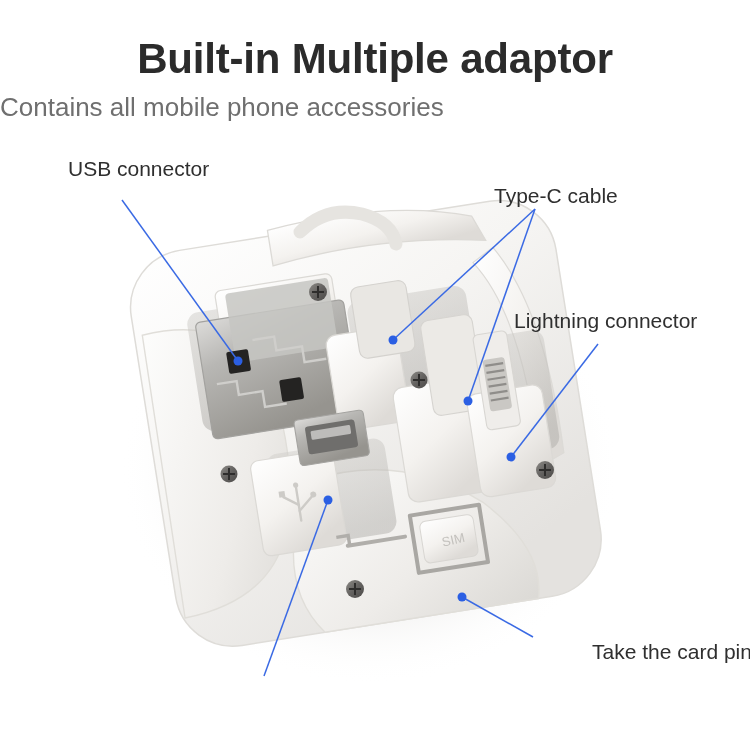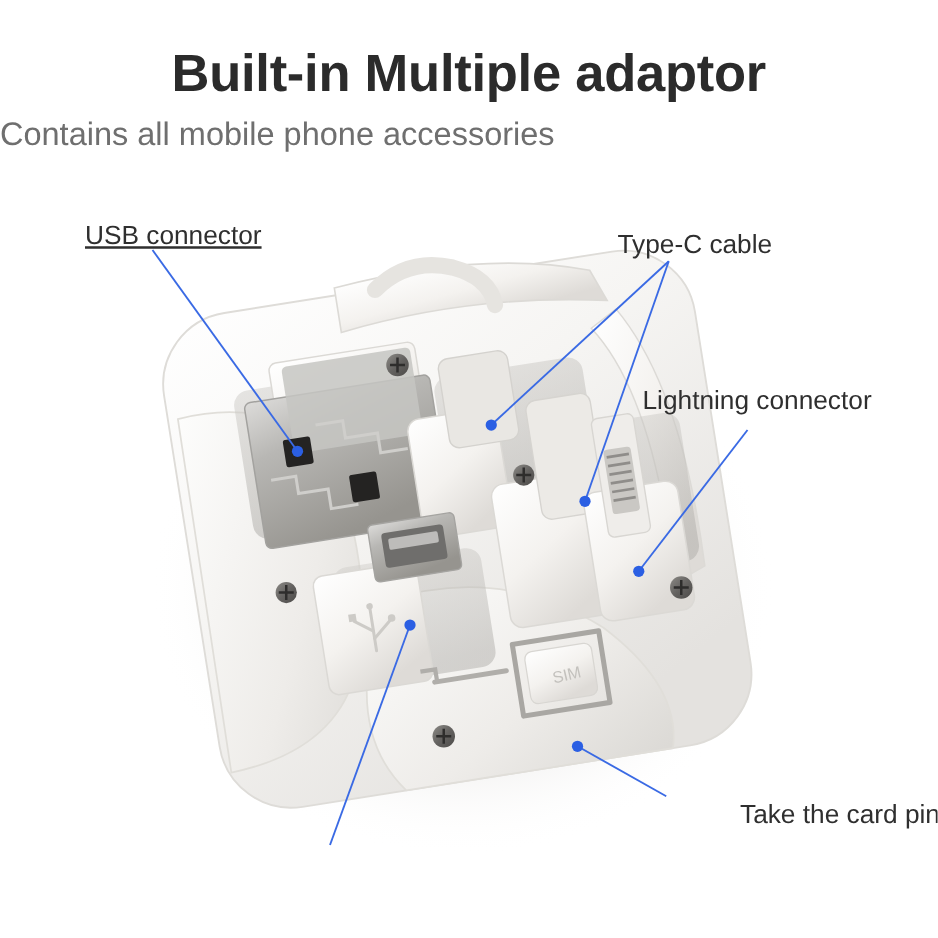--- a/index.html
+++ b/index.html
@@ -49,21 +49,21 @@
   }
 
   
   .callout-label {
     position: absolute;
     font-size: 21px;
     color: #2f2f2f;
     white-space: nowrap;
     line-height: 1;
   }
-  #label-usb        { left: 68px;  top: 178px; text-decoration: underline; }
+  #label-usb        { left: 68px;  top: 158px; }
   #label-typec      { left: 494px; top: 185px; }
   #label-lightning  { left: 514px; top: 310px; }
   #label-cardpin    { left: 568px; top: 641px; margin-left: 24px; }
   #label-micro      { left: 112px; top: 688px; }
 
   
   #photo, #callouts {
     position: absolute;
     left: 0;
     top: 0;

